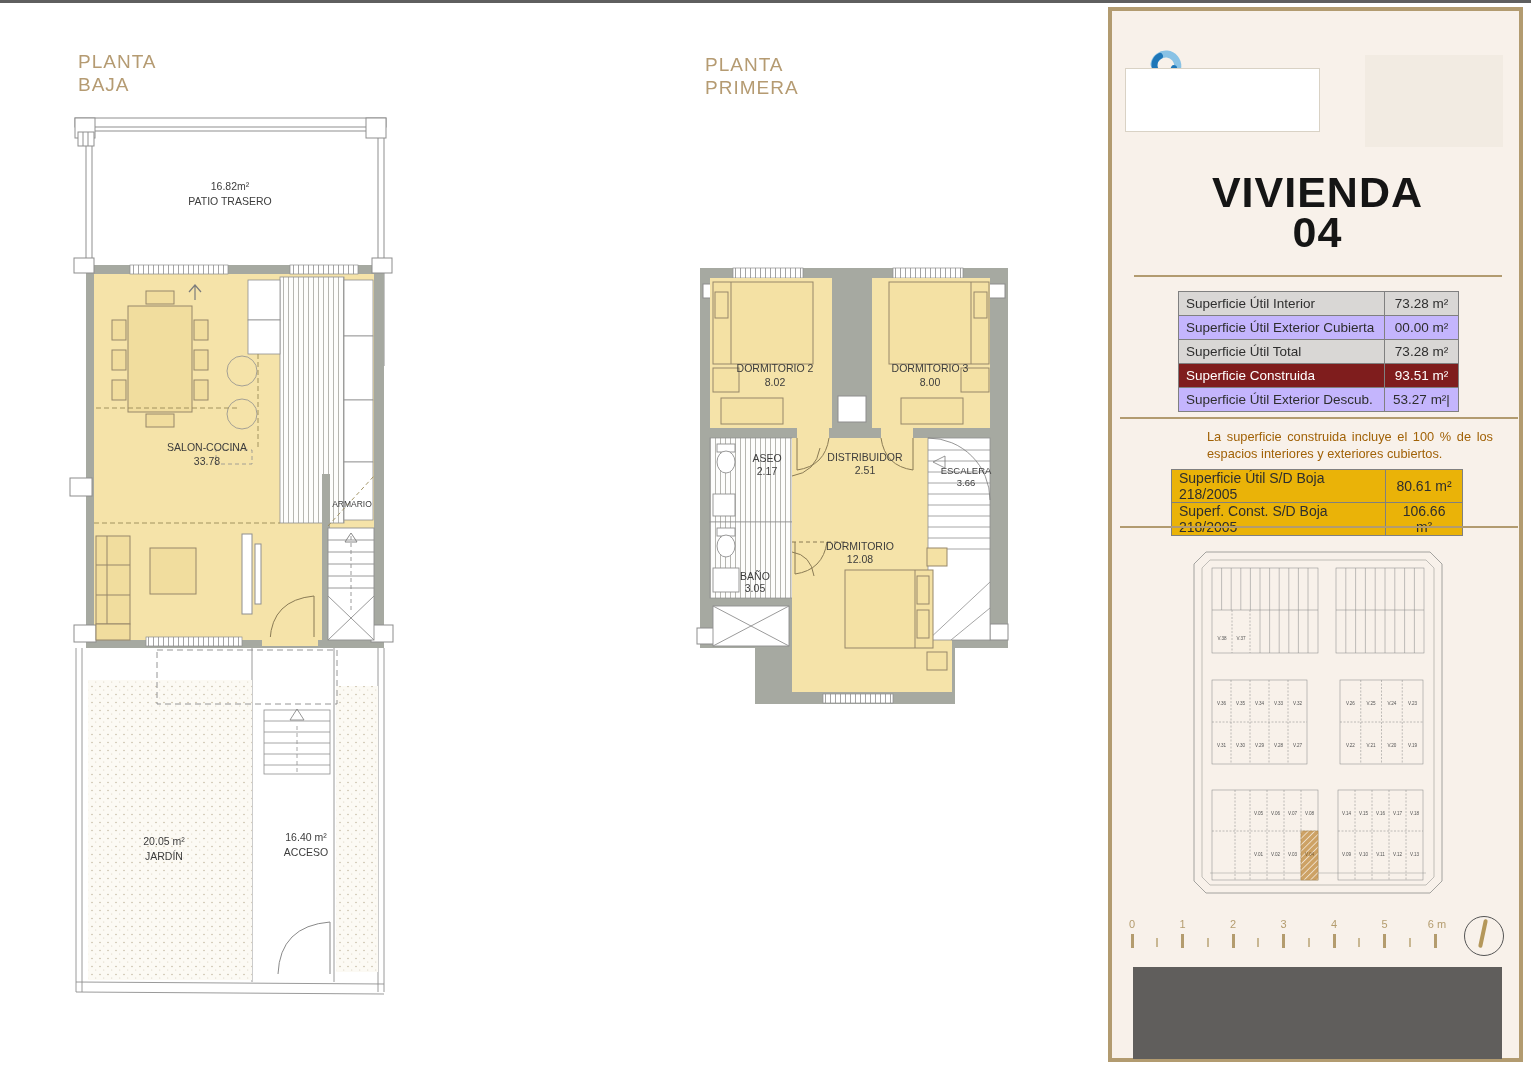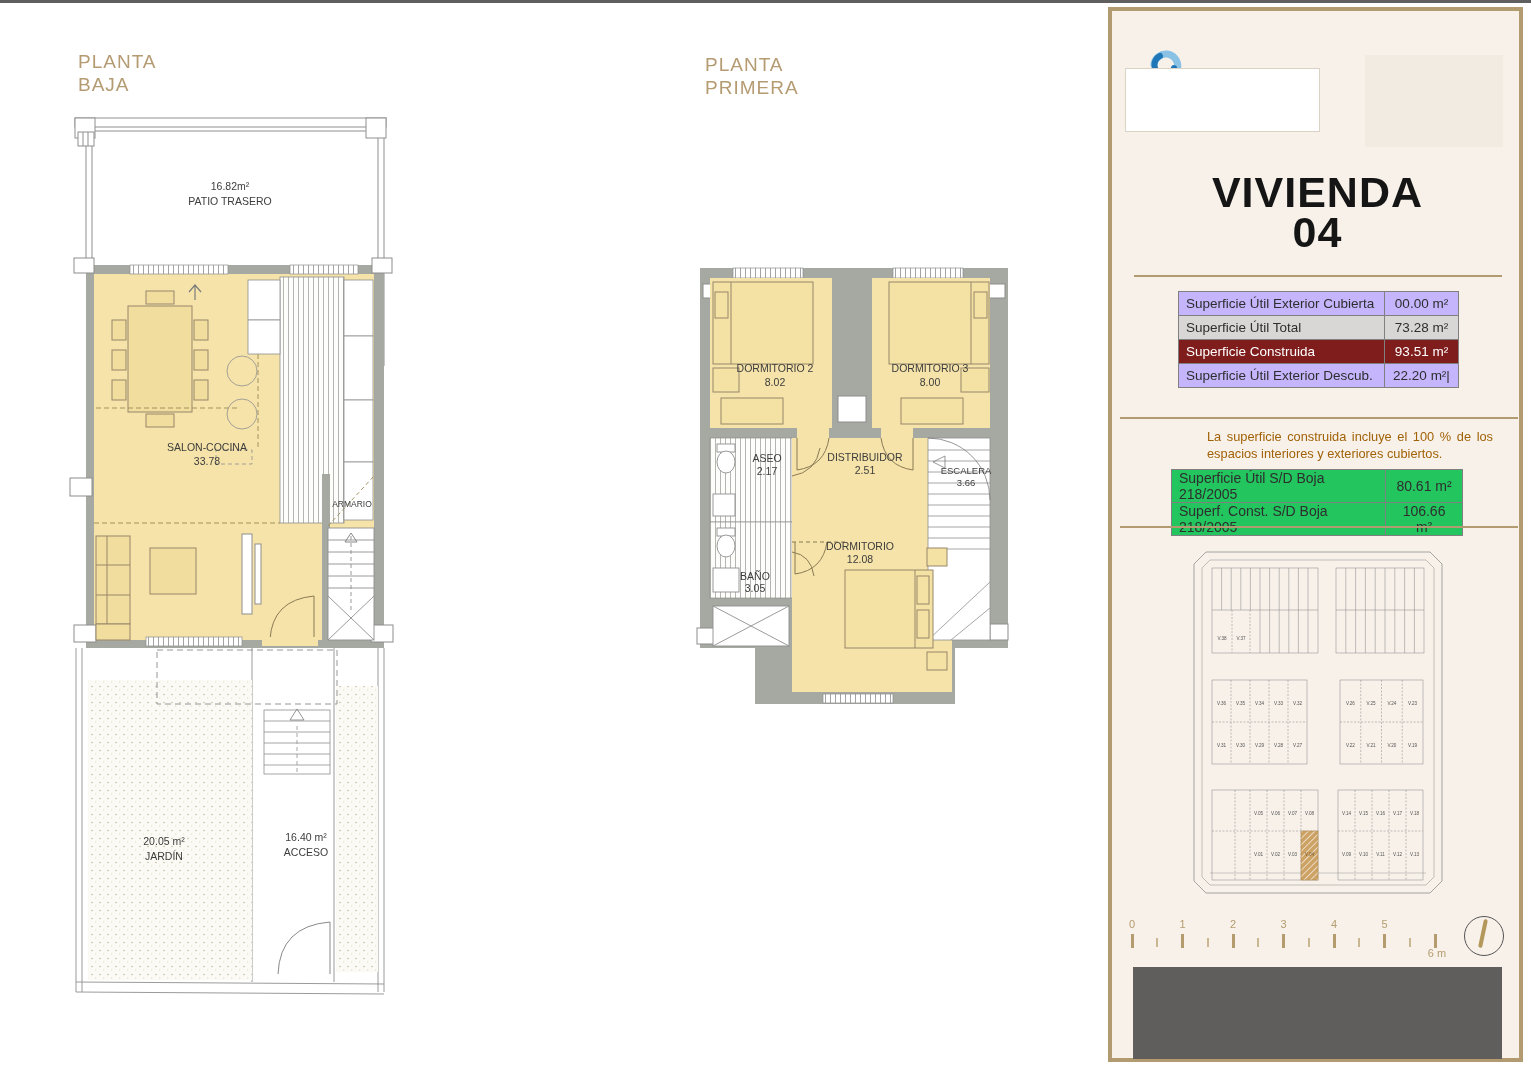--- a/index.html
+++ b/index.html
@@ -16,21 +16,21 @@
   table{border-collapse:collapse;font-size:13.5px;color:#2e2e2e;}
   table td{border:1.6px solid #808080;padding:0 7px;height:23px;}
   .t1{left:1178px;top:291px;width:281px;}
   .t1 td.lab{width:206px;}
   .t1 td.val{width:62px;text-align:center;}
   .row-g td{background:#d9d7d5;}
   .row-l td{background:#c4b5fd;}
   .row-h td{background:#7f1d1d;color:#ffffff;}
   .note{left:1177px;top:429px;width:286px;font-size:12.8px;line-height:1.3;color:#a16207;text-align:justify;margin-left:30px;}
   .t2{left:1171px;top:469px;width:292px;font-size:14px;}
-  .t2 td{background:#22c55e;height:25px;margin-left:32px;}
+  .t2 td{background:#eab308;height:25px;margin-left:32px;}
   .t2 td.lab{width:214px;}
   .t2 td.val{width:64px;text-align:center;}
   
   .tickmaj{width:3px;height:14px;background:#b49c6e;}
   .tickmin{width:2px;height:9px;background:#c9b792;}
   .ticknum{width:34px;text-align:center;font-size:11px;color:#b49c6e;}
   .compass{left:1464px;top:916px;width:38px;height:38px;border:1.6px solid #555;border-radius:50%;}
   .needle{left:1481px;top:919px;width:4px;height:29px;background:#b4975a;border-radius:2px;transform:rotate(12deg);}
   .footerbox{left:1133px;top:967px;width:369px;height:92px;background:#605e5c;}
   svg text{font-family:"Liberation Sans",sans-serif;fill:#3c3c3c;}
@@ -312,35 +312,39 @@
   <div class="abs logo-box"></div>
   <div class="abs watermark"></div>
 
   <div class="abs v-title" style="top:168px;">VIVIENDA</div>
   <div class="abs v-title" style="top:208px;">04</div>
 
   <div class="abs hr-tan" style="left:1134px;top:275px;width:368px;"></div>
 
   <table class="abs t1">
     <tbody>
+        <tr class="row-g">
+      <td class="lab">Superficie Útil Interior</td>
+      <td class="val">73.28 m²</td>
+        </tr>
     <tr class="row-l">
       <td class="lab">Superficie Útil Exterior Cubierta</td>
       <td class="val">00.00 m²</td>
         </tr>
     <tr class="row-g">
       <td class="lab">Superficie Útil Total</td>
       <td class="val">73.28 m²</td>
         </tr>
     <tr class="row-h">
       <td class="lab">Superficie Construida</td>
       <td class="val">93.51 m²</td>
         </tr>
     <tr class="row-l">
       <td class="lab">Superficie Útil Exterior Descub.</td>
-      <td class="val">22.20 m²|</td>
+      <td class="val">53.27 m²|</td>
         </tr>
   </tbody>
     </table>
 
   <div class="abs hr-tan" style="left:1120px;top:417px;width:398px;"></div>
 
   <div class="abs note">La superficie construida incluye el 100 % de los espacios interiores y exteriores cubiertos.</div>
 
   <table class="abs t2">
     <tbody>
@@ -479,21 +483,21 @@
     </g>
   </svg>
 
   <div>
     <div class="abs ticknum" style="left:1115px;top:918px;">0</div>
     <div class="abs ticknum" style="left:1165.5px;top:918px;">1</div>
     <div class="abs ticknum" style="left:1216px;top:918px;">2</div>
     <div class="abs ticknum" style="left:1266.5px;top:918px;">3</div>
     <div class="abs ticknum" style="left:1317px;top:918px;">4</div>
     <div class="abs ticknum" style="left:1367.5px;top:918px;">5</div>
-    <div class="abs ticknum" style="left:1420px;top:918px;margin-top:29px;">6 m</div>
+    <div class="abs ticknum" style="left:1420px;top:918px;">6 m</div>
     <div class="abs tickmaj" style="left:1130.5px;top:934px;"></div>
     <div class="abs tickmaj" style="left:1181px;top:934px;"></div>
     <div class="abs tickmaj" style="left:1231.5px;top:934px;"></div>
     <div class="abs tickmaj" style="left:1282px;top:934px;"></div>
     <div class="abs tickmaj" style="left:1332.5px;top:934px;"></div>
     <div class="abs tickmaj" style="left:1383px;top:934px;"></div>
     <div class="abs tickmaj" style="left:1433.5px;top:934px;"></div>
     <div class="abs tickmin" style="left:1156px;top:938px;"></div>
     <div class="abs tickmin" style="left:1206.5px;top:938px;"></div>
     <div class="abs tickmin" style="left:1257px;top:938px;"></div>

